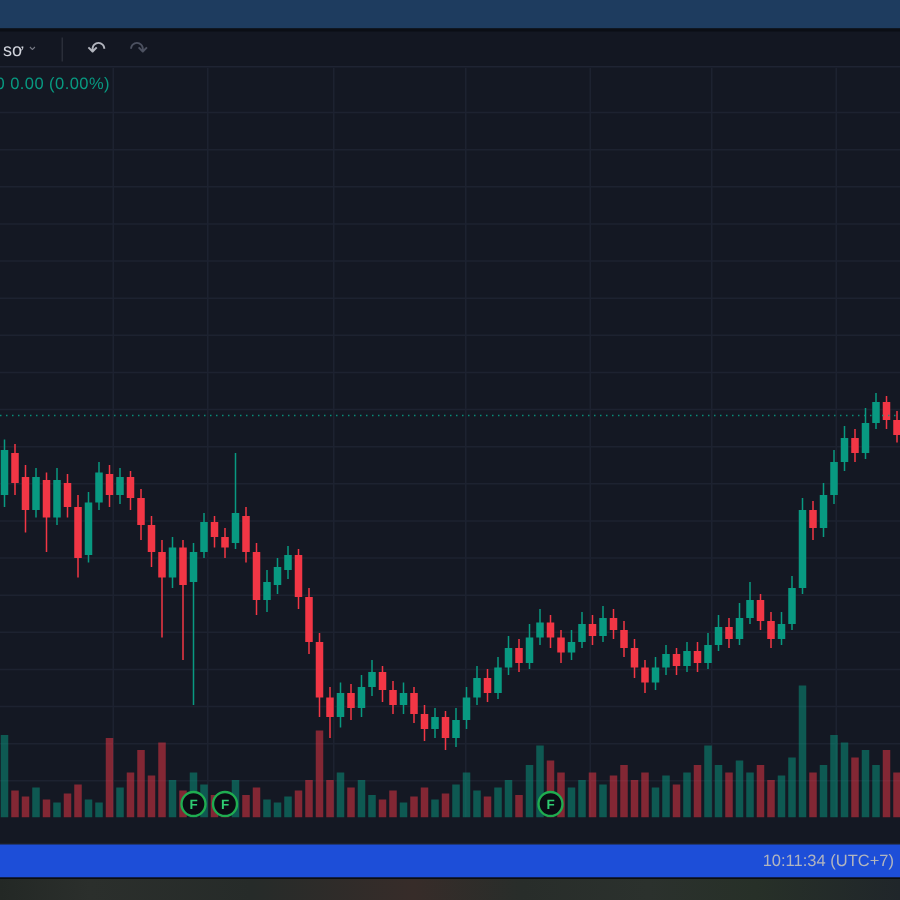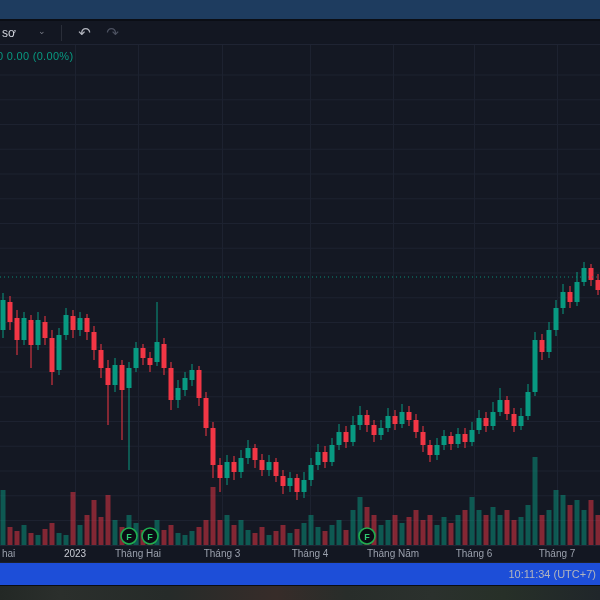--- a/index.html
+++ b/index.html
@@ -7,21 +7,21 @@
               font-family:"Liberation Sans","DejaVu Sans",sans-serif; }
   #app { position:relative; width:600px; height:600px; background:#141823; }
 
   
   #titlebar { position:absolute; left:0; top:0; width:600px; height:19px; }
 
   
   #toolbar { position:absolute; left:0; top:19px; width:600px; height:26px;
              background:#131722; border-top:2px solid #0b0e15; border-bottom:1px solid #1f2433;
              display:flex; align-items:center; }
-  #interval-btn { display:flex; align-items:center; gap:22px; padding:0 8px 0 2px;
+  #interval-btn { display:flex; align-items:center; gap:2px; padding:0 8px 0 2px;
                   height:22px; color:#d1d4dc; font-size:12px; cursor:pointer;justify-content:flex-end; }
   #interval-btn .chev { color:#787b86; font-size:9px; transform:translateY(-2px); }
   .tb-sep { width:1px; height:16px; background:#2a2e39; margin:0 8px; }
   .tb-btn { width:28px; height:22px; display:flex; align-items:center; justify-content:center;
             font-size:15px; cursor:pointer; }
   #undo-btn { color:#b2b5be; }
   #redo-btn { color:#4c5160; }
 
   
   #pane { position:absolute; left:0; top:45px; width:600px; height:500px; }
@@ -365,30 +365,20 @@
           <text x="150" y="494.5" text-anchor="middle" font-size="9" font-weight="bold" font-family="Liberation Sans, sans-serif" fill="#2ecc71">F</text>
         </g>
         <g>
           <circle cx="367" cy="491" r="8" fill="#0a0d14" stroke="#1fad50" stroke-width="1.6"></circle>
           <text x="367" y="494.5" text-anchor="middle" font-size="9" font-weight="bold" font-family="Liberation Sans, sans-serif" fill="#2ecc71">F</text>
         </g>
       </svg>
     <div id="legend" style="color: rgb(8, 153, 129);">0 0.00 (0.00%)</div>
   </div>
 
-  <div id="time-axis">
-      <div class="t-label edge" style="left: 2px;">hai</div>
-      <div class="t-label major" style="left: 75px;">2023</div>
-      <div class="t-label" style="left: 138px;">Tháng Hai</div>
-      <div class="t-label" style="left: 222px;">Tháng 3</div>
-      <div class="t-label" style="left: 310px;">Tháng 4</div>
-      <div class="t-label" style="left: 393px;">Tháng Năm</div>
-      <div class="t-label" style="left: 474px;">Tháng 6</div>
-      <div class="t-label" style="left: 557px;">Tháng 7</div>
-    </div>
 
   <div id="status-row">
     <div id="clock">10:11:34 (UTC+7)</div>
   </div>
 
   <div id="bottom-strip"></div>
 
 </div>
 
 </body></html>

